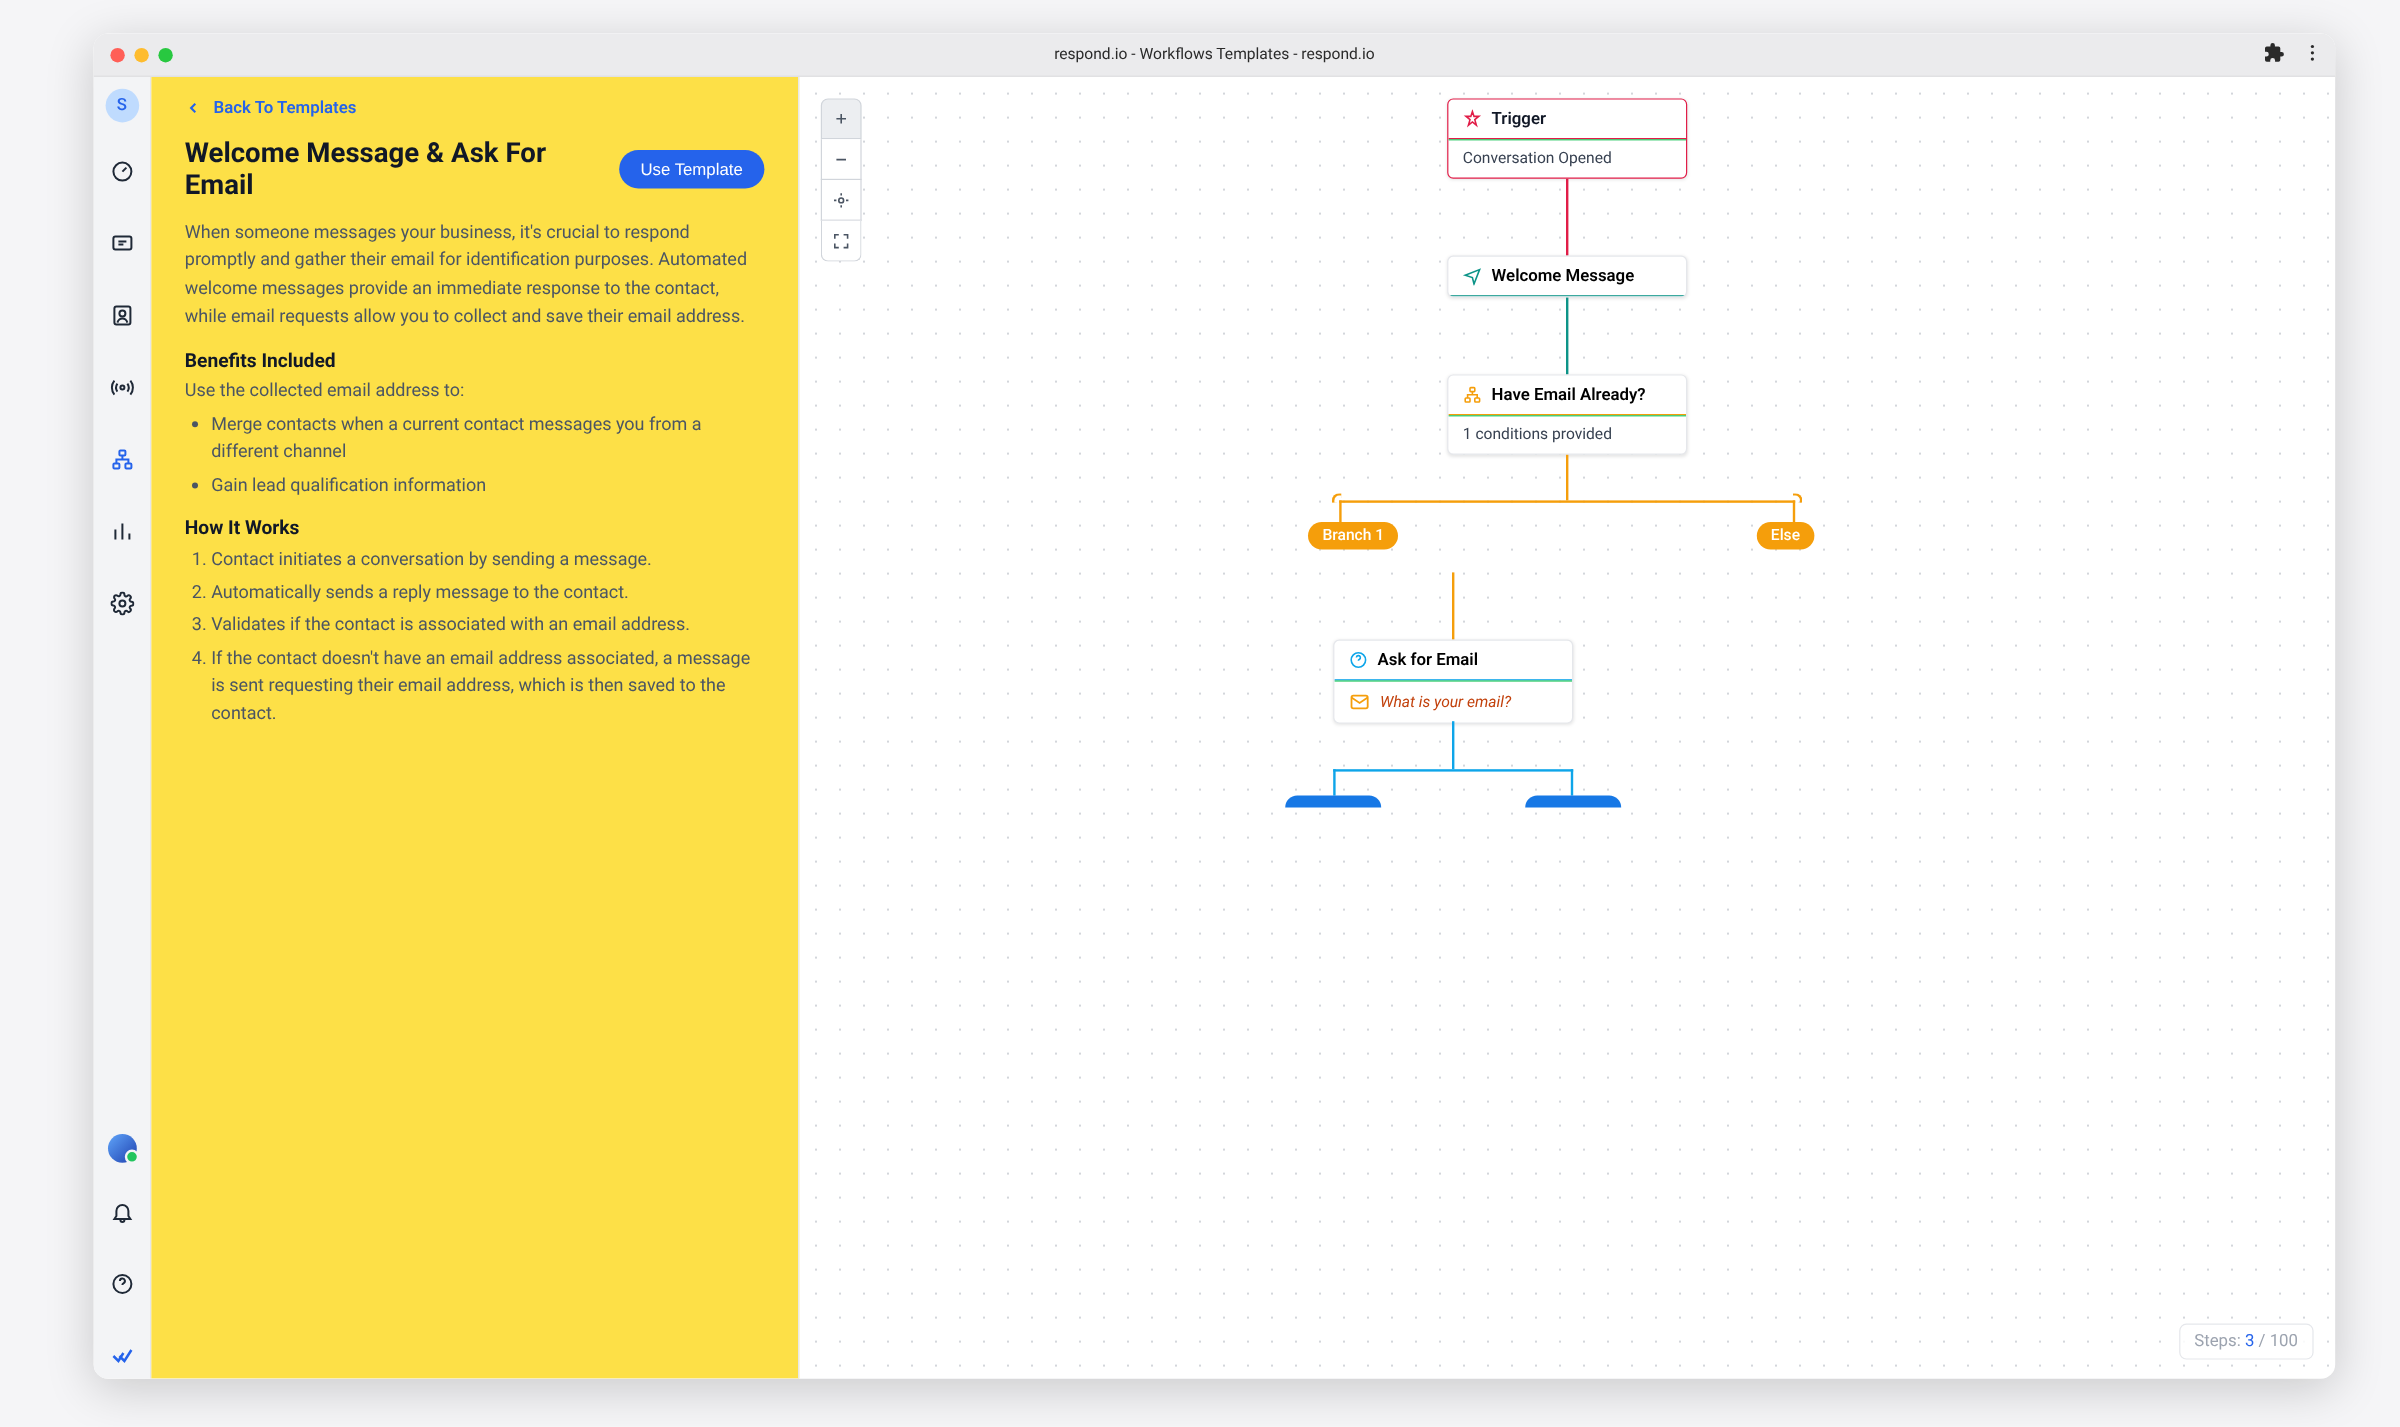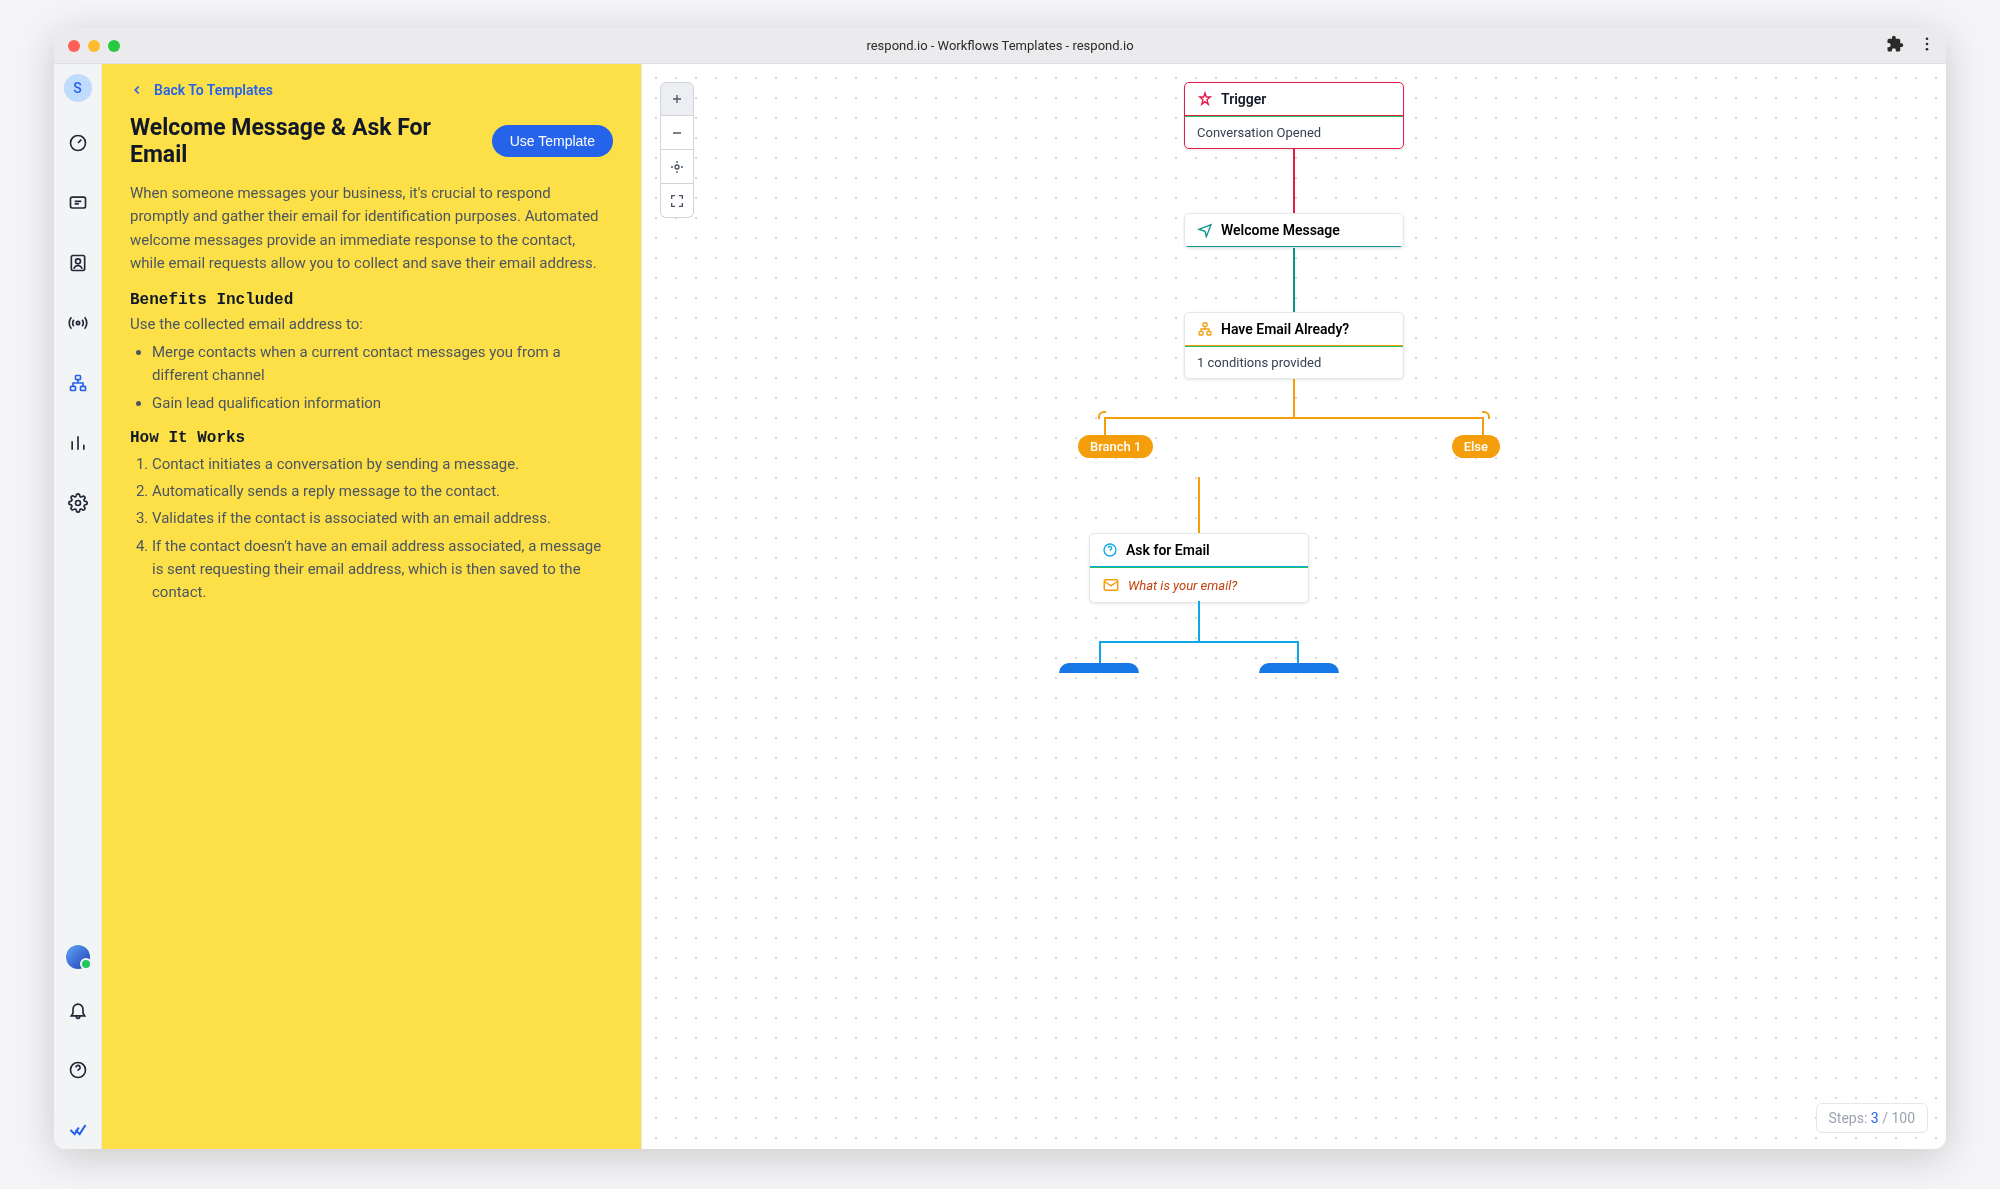--- a/index.html
+++ b/index.html
@@ -1,17 +1,17 @@
 <!DOCTYPE html>
 <html><head>
 <meta charset="utf-8">
 <style>
   * { box-sizing: border-box; margin: 0; padding: 0; }
   html, body { width: 100%; height: 100%; font-family: -apple-system, BlinkMacSystemFont, "Segoe UI", Roboto, sans-serif; background:#f5f5f7; }
-  .window-shadow { padding:28px 54px 40px 54px; display:flex; align-items:stretch; justify-content:center; height:100%; }
+  .window-shadow { padding:28px 54px 40px 78px; display:flex; align-items:stretch; justify-content:center; height:100%; }
   .window { background:#fff; border-radius:12px; box-shadow: 0 8px 40px rgba(0,0,0,.18); width:100%; height:100%; display:flex; flex-direction:column; overflow:hidden; }
   .titlebar { height:36px; background:#ebebed; display:flex; align-items:center; position:relative; border-bottom:1px solid #dedee0; }
   .traffic { display:flex; gap:8px; padding-left:14px; }
   .traffic span { width:12px; height:12px; border-radius:50%; display:inline-block; }
   .t-red{background:#ff5f57;} .t-yel{background:#febc2e;} .t-grn{background:#28c840;}
   .title { position:absolute; left:0; right:0; text-align:center; font-size:13px; color:#2a2a2a; pointer-events:none; }
   .title-actions { position:absolute; right:10px; display:flex; gap:14px; align-items:center; color:#2a2a2a; }
   .title-actions svg { width:18px; height:18px; }
 
   .body { flex:1; display:flex; overflow:hidden; }
@@ -25,36 +25,36 @@
   .avatar-user::after{content:"";position:absolute;right:-2px;bottom:-1px;width:8px;height:8px;border-radius:50%;background:#22c55e;border:2px solid #f3f4f6;}
 
   .content { flex:1; display:flex; overflow:hidden; }
   .panel { width:540px; border-right:1px solid #e5e7eb; padding:18px 28px; overflow:auto; background:#fde047; }
   .back { display:flex; align-items:center; gap:10px; color:#2563eb; font-size:14px; font-weight:600; cursor:pointer; margin-bottom:16px;}
   .back svg{width:14px;height:14px;}
   .panel-head { display:flex; align-items:center; justify-content:space-between; margin-bottom:14px; }
   .panel-head h1{ font-size:23px; color:#111827; font-weight:700; }
   .use-btn { background:#2563eb; color:#fff; font-size:14px; font-weight:500; border:none; border-radius:18px; padding:8px 18px; cursor:pointer; white-space:nowrap;}
   .desc { color:#4b5563; font-size:15px; line-height:1.55; margin-bottom:16px;}
-  .panel h3 { font-size:16px; color:#111827; margin-bottom:6px; font-weight:700;font-family:Liberation Mono, monospace;}
+  .panel h3 { font-size:16px; color:#111827; margin-bottom:6px; font-weight:700;}
   .sub { color:#4b5563; font-size:15px; margin-bottom:8px;}
   .panel ul, .panel ol { padding-left:22px; color:#4b5563; font-size:15px; line-height:1.55; margin-bottom:14px;}
   .panel li { margin-bottom:4px; }
 
   .canvas { flex:1; position:relative; background-image: radial-gradient(#d3d6db 1.2px, transparent 1.2px); background-size:20px 20px; background-position: 4px 4px; overflow:hidden; }
   .zoom-ctrl { position:absolute; left:18px; top:18px; display:flex; flex-direction:column; }
   .zoom-ctrl button { width:34px; height:34px; background:#fff; border:1px solid #d1d5db; display:flex; align-items:center; justify-content:center; cursor:pointer; color:#4b5563;}
   .zoom-ctrl button:first-child{border-radius:6px 6px 0 0; background:#eceef1;}
   .zoom-ctrl button:nth-child(2){border-top:none;}
   .zoom-ctrl button:nth-child(3){border-top:none;}
   .zoom-ctrl button:last-child{border-top:none;border-radius:0 0 6px 6px;}
   .zoom-ctrl svg{width:16px;height:16px;}
 
   .flow { position:absolute; left:50%; top:18px; transform:translateX(-50%); display:flex; flex-direction:column; align-items:center; }
-  .node { width:220px; background:#fff; border-radius:5px; box-shadow:0 1px 3px rgba(0,0,0,.1); overflow:hidden; }
+  .node { width:200px; background:#fff; border-radius:5px; box-shadow:0 1px 3px rgba(0,0,0,.1); overflow:hidden; }
   .node-head { display:flex; align-items:center; gap:8px; padding:8px 12px; font-size:14px; font-weight:600; }
   .node-body { padding:8px 12px; font-size:13px; color:#374151; border-top:1px solid #22c55e;}
   .node-trigger { border:1.5px solid #e11d48; }
   .node-trigger .node-head { color:#111827; border-bottom:1.5px solid #e11d48;}
   .node-trigger .node-head svg{color:#e11d48;}
   .node-msg { border:1px solid #e5e7eb; }
   .node-msg .node-head { border-bottom:1.5px solid #0d9488;}
   .node-msg .node-head svg{color:#0d9488;}
   .node-cond { border:1px solid #e5e7eb;}
   .node-cond .node-head {border-bottom:1.5px solid #f59e0b;}

